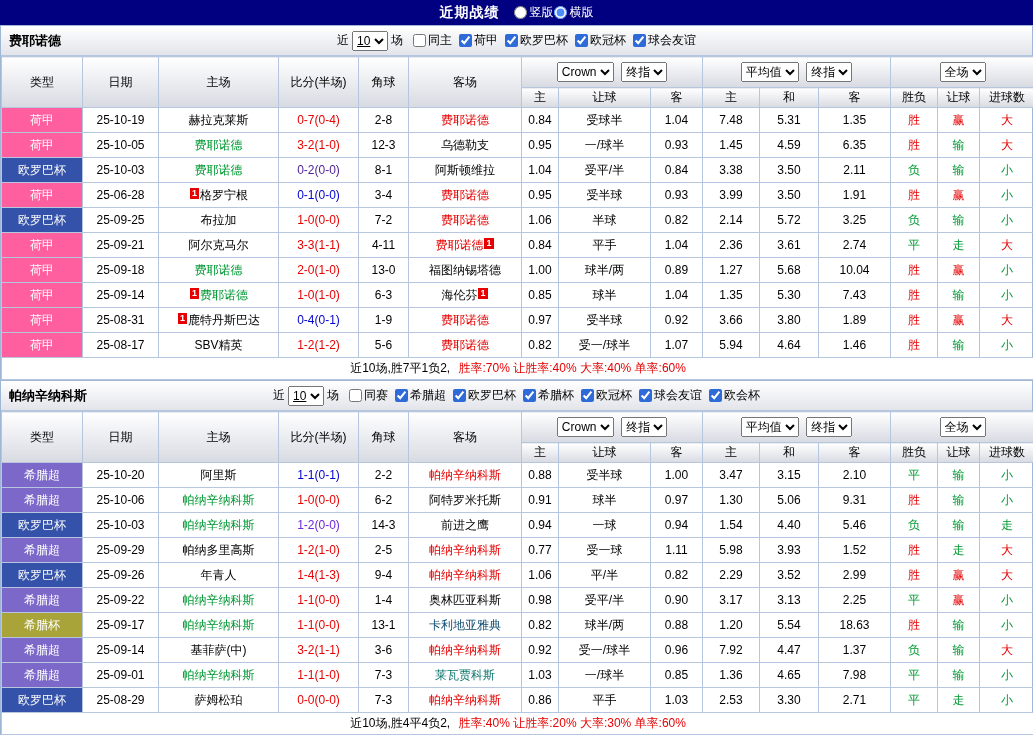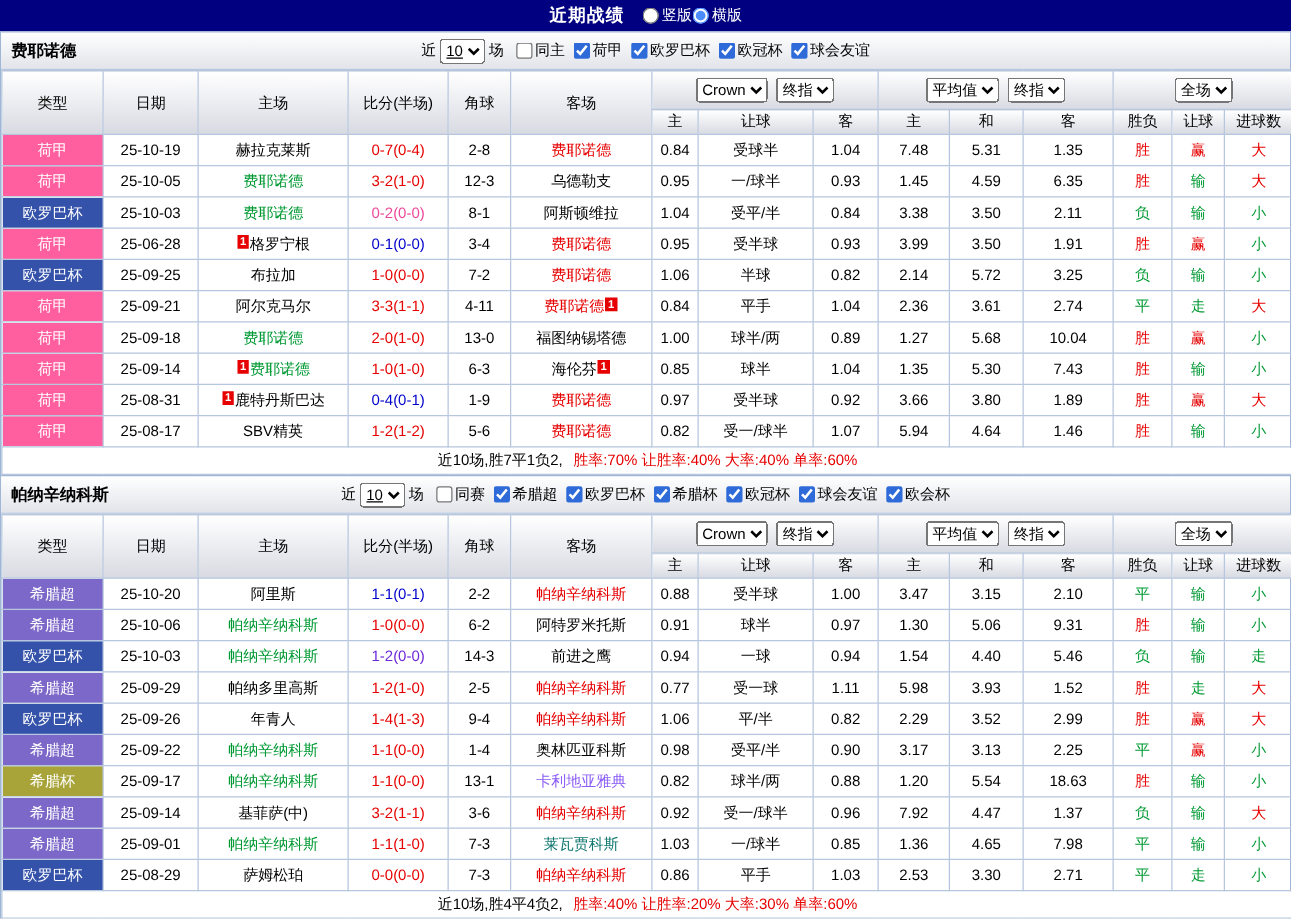--- a/index.html
+++ b/index.html
@@ -171,21 +171,21 @@
           <td>4.59</td>
           <td>6.35</td>
           <td style="color: rgb(230, 0, 0);">胜</td>
           <td style="color: rgb(0, 153, 51);">输</td>
           <td style="color: rgb(230, 0, 0);">大</td>
         </tr>
         <tr>
           <td style="background: rgb(52, 82, 170); color: rgb(255, 255, 255);">欧罗巴杯</td>
           <td>25-10-03</td>
           <td><span style="color: rgb(0, 153, 51);">费耶诺德</span></td>
-          <td style="color: #ec4899;">0-2(0-0)</td>
+          <td style="color: #4c1d95;">0-2(0-0)</td>
           <td>8-1</td>
           <td><span style="color: rgb(0, 0, 0);">阿斯顿维拉</span></td>
           <td>1.04</td>
           <td>受平/半</td>
           <td>0.84</td>
           <td>3.38</td>
           <td>3.50</td>
           <td>2.11</td>
           <td style="color: rgb(0, 153, 51);">负</td>
           <td style="color: rgb(0, 153, 51);">输</td>
@@ -513,21 +513,21 @@
           <td style="color: rgb(0, 153, 51);">平</td>
           <td style="color: rgb(230, 0, 0);">赢</td>
           <td style="color: rgb(0, 153, 51);">小</td>
         </tr>
         <tr>
           <td style="background: rgb(168, 164, 58); color: rgb(255, 255, 255);">希腊杯</td>
           <td>25-09-17</td>
           <td><span style="color: rgb(0, 153, 51);">帕纳辛纳科斯</span></td>
           <td style="color: rgb(230, 0, 0);">1-1(0-0)</td>
           <td>13-1</td>
-          <td><span style="color: #8b5cf6;">卡利地亚雅典</span></td>
+          <td><span style="color: #0c4a6e;">卡利地亚雅典</span></td>
           <td>0.82</td>
           <td>球半/两</td>
           <td>0.88</td>
           <td>1.20</td>
           <td>5.54</td>
           <td>18.63</td>
           <td style="color: rgb(230, 0, 0);">胜</td>
           <td style="color: rgb(0, 153, 51);">输</td>
           <td style="color: rgb(0, 153, 51);">小</td>
         </tr>

